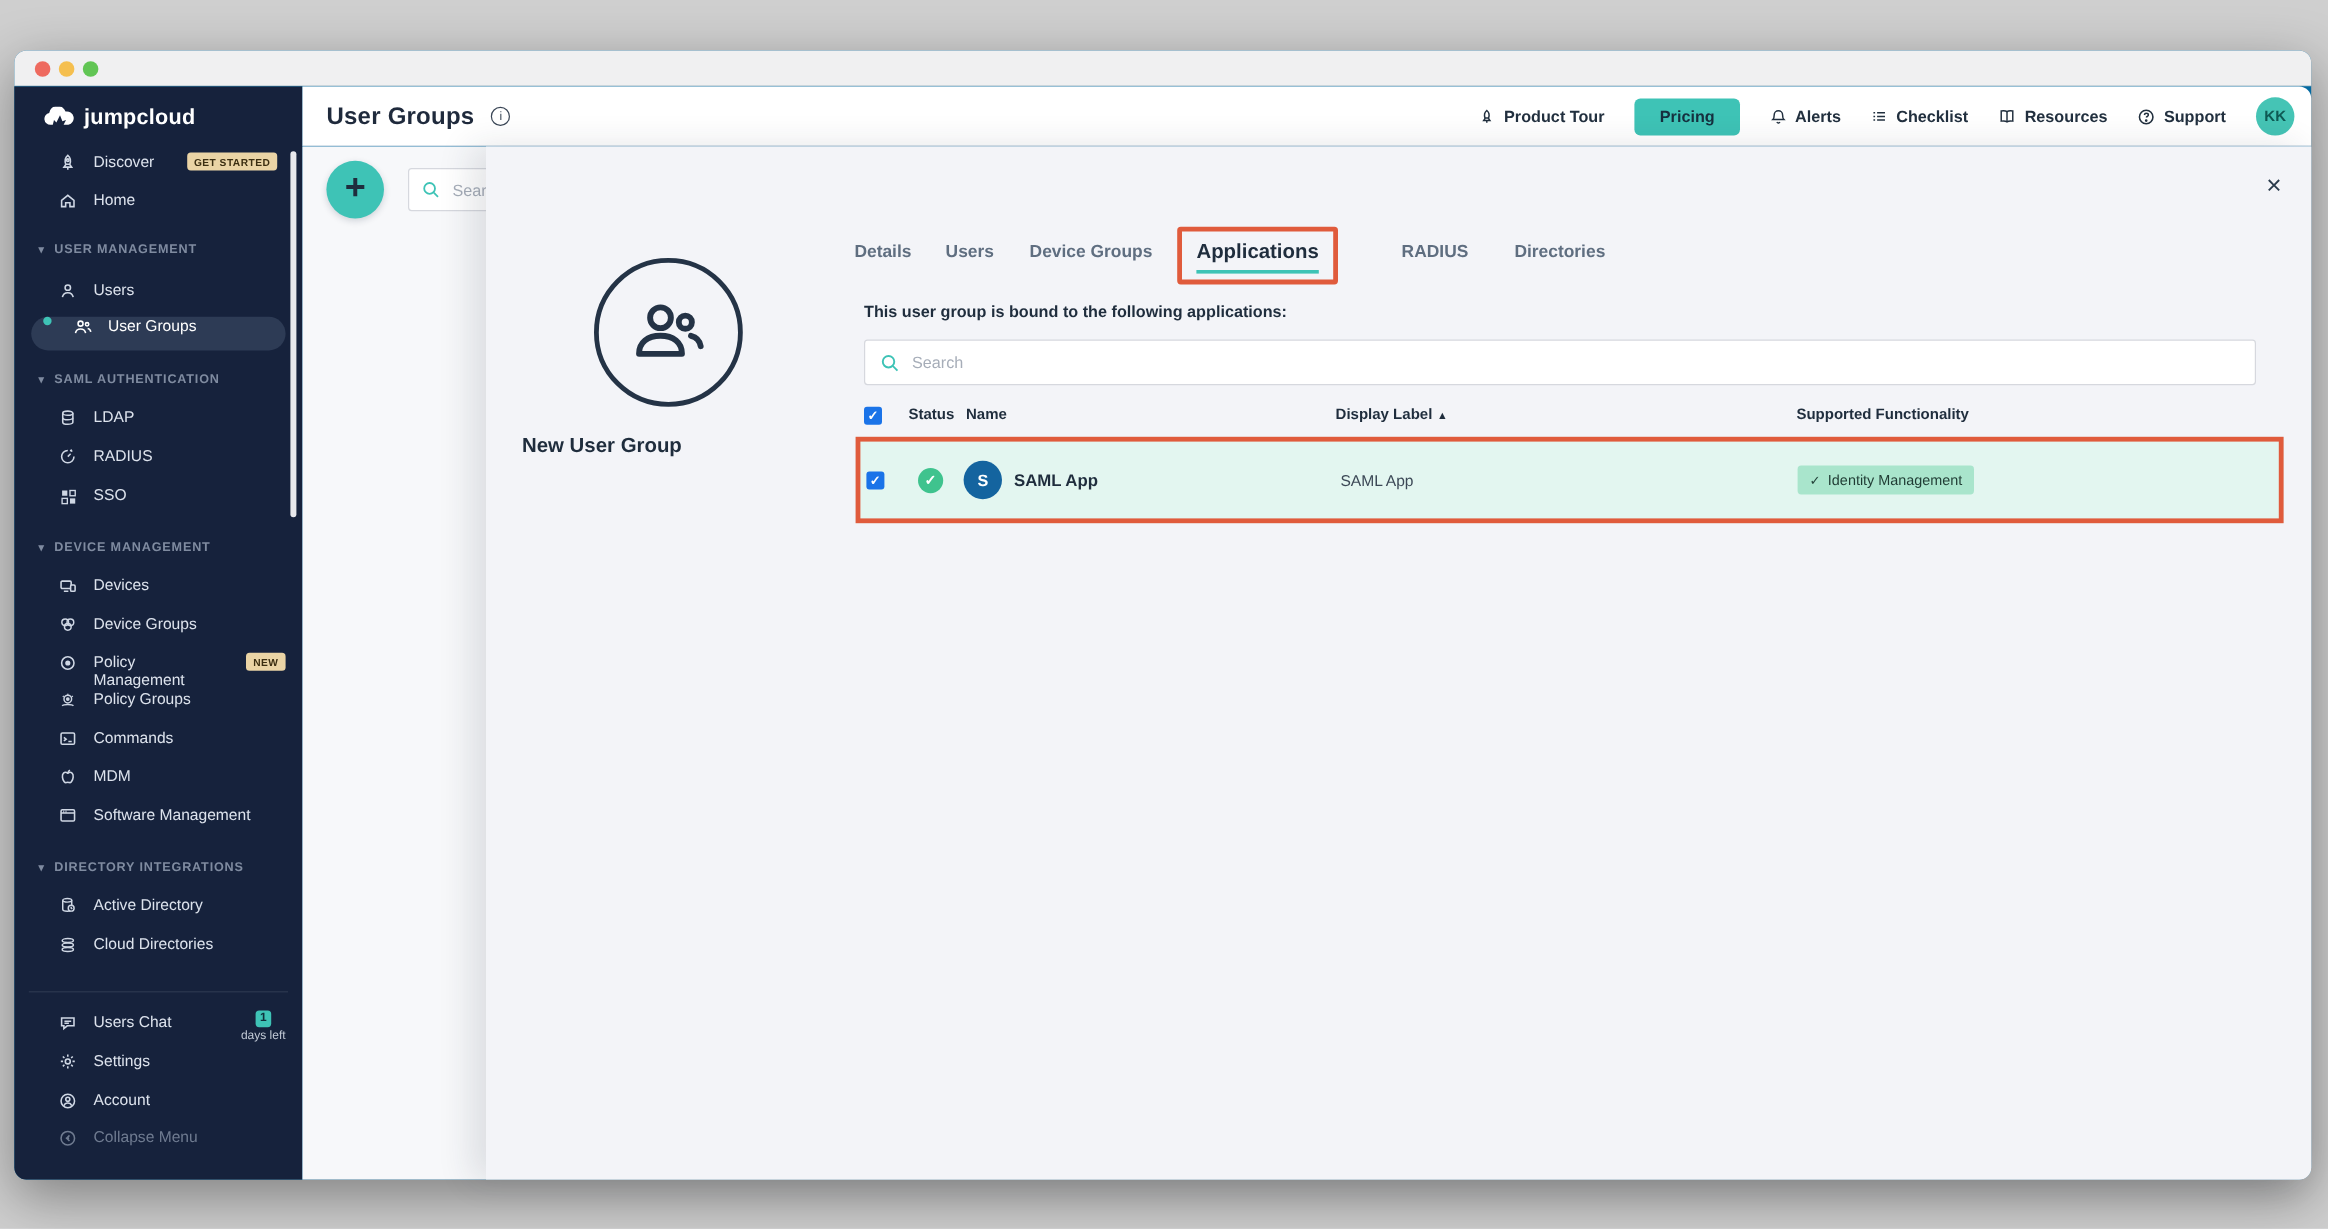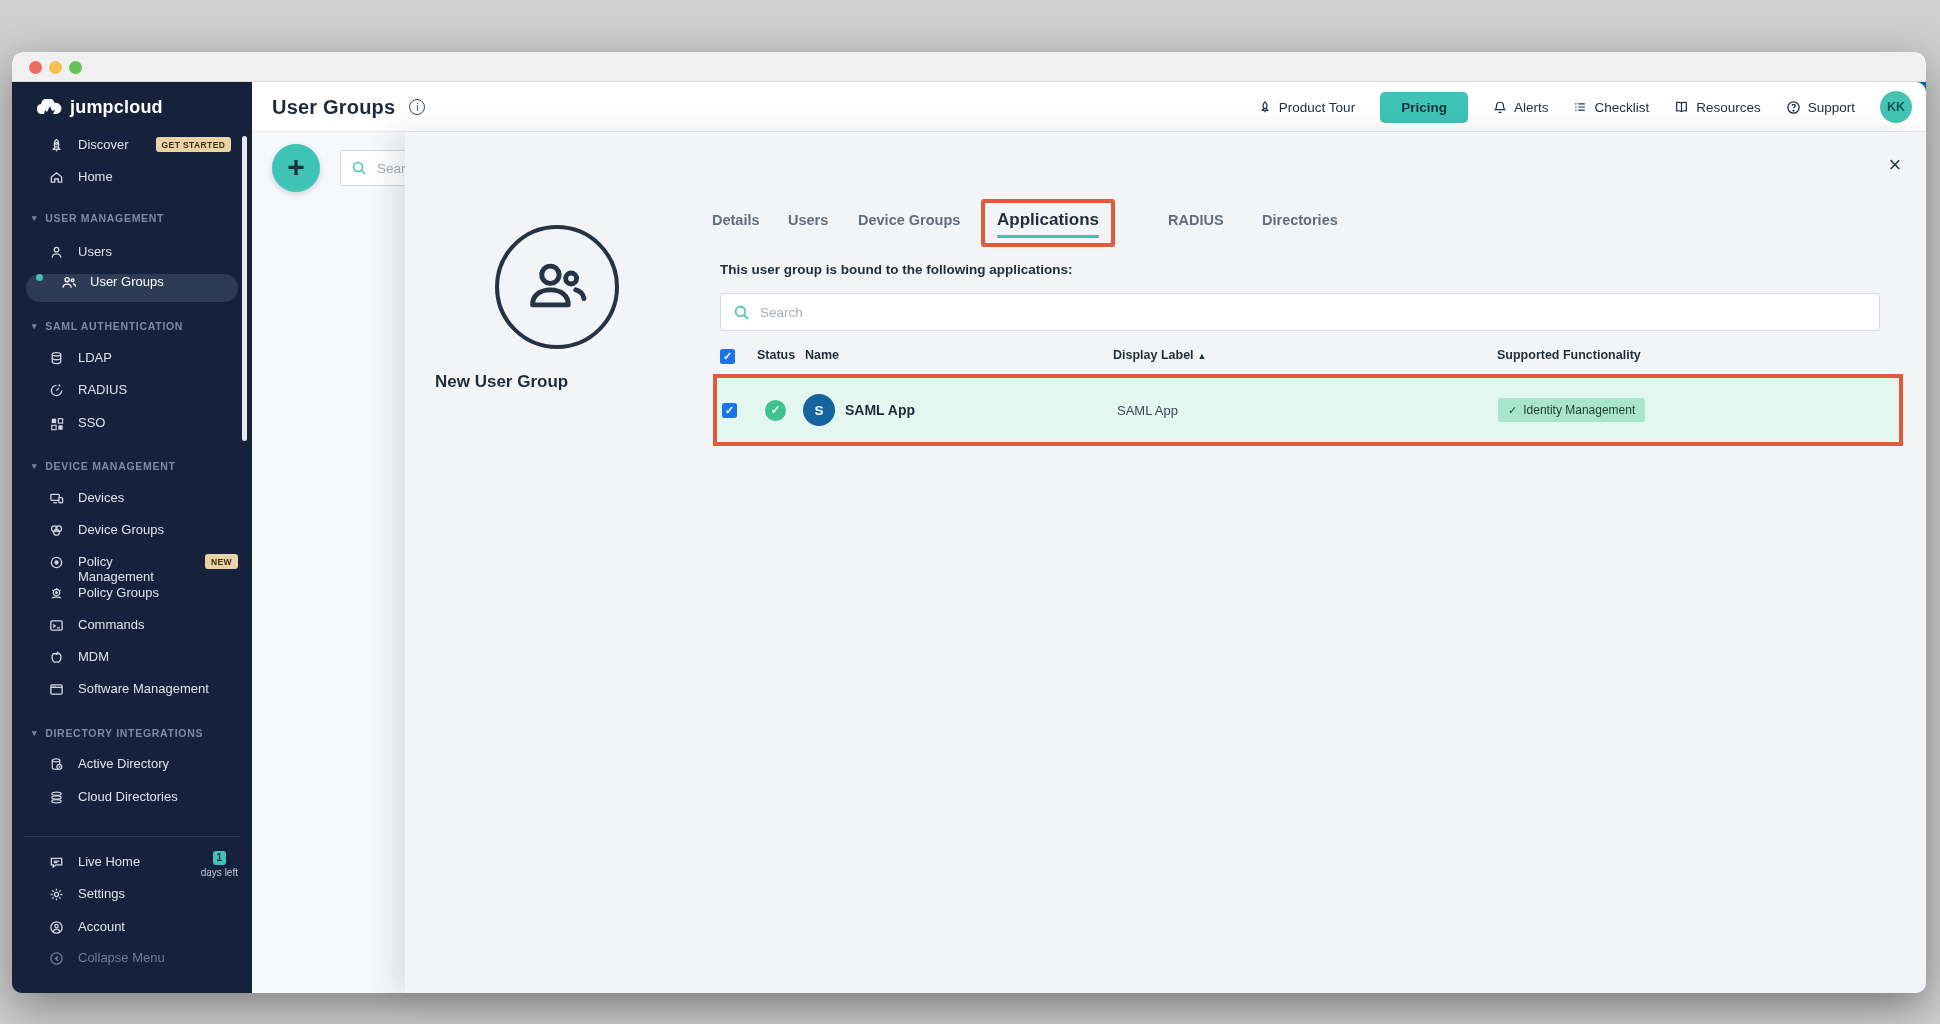--- a/index.html
+++ b/index.html
@@ -1,19 +1,19 @@
 <!DOCTYPE html>
 <html><head>
 <meta charset="utf-8">
 <style>
   * { margin:0; padding:0; box-sizing:border-box; }
   html,body { width:1940px; height:1024px; }
   body { background:#cfcfcf; font-family:"Liberation Sans", sans-serif; position:relative; overflow:hidden; }
 
-  .window { position:absolute; left:12px; top:52px; width:1914px; height:941px; border-radius:10px;
+  .window { position:absolute; left:12px; top:42px; width:1914px; height:941px; border-radius:10px;
             background:#0369a1; box-shadow:0 14px 46px rgba(0,0,0,.38); }
 
   
   .titlebar { position:absolute; left:0; top:0; right:0; height:30px; background:#f0f0f1;
               border-bottom:1px solid #d9d9db; border-radius:10px 10px 0 0; }
   .tl { position:absolute; top:9px; width:13px; height:13px; border-radius:50%; }
   .tl.red{ left:17px; background:#ee6a5f; } .tl.yellow{ left:37px; background:#f5bf4f; } .tl.green{ left:57px; background:#61c554; }
 
   
   .sidebar { position:absolute; left:0; top:30px; width:240px; height:911px; background:#16223c;
@@ -39,21 +39,21 @@
   .livechat-caption { color:#c2cad6; font-size:10px; margin-top:3px; }
 
   
   .appheader { position:absolute; left:240px; top:30px; width:1674px; height:50px; background:#ffffff;
                border-bottom:1px solid #e8e9ed; border-radius:0 10px 0 0; }
   .page-title-wrap { position:absolute; left:20px; top:0; height:50px; display:flex; align-items:center; gap:14px; }
   .page-title { font-size:20px; font-weight:bold; color:#1f2a3c; letter-spacing:.2px; }
   .info-circle { width:16px; height:16px; border:1.5px solid #3a4656; border-radius:50%; color:#3a4656;
                  font-size:10px; display:flex; align-items:center; justify-content:center; font-style:normal; }
   .h-actions { position:absolute; right:14px; top:0; height:50px; display:flex; align-items:center; gap:25px; }
-  .hitem { display:flex; align-items:center; gap:7px; font-size:13.5px; font-weight:400; color:#22303f; }
+  .hitem { display:flex; align-items:center; gap:7px; font-size:13.5px; font-weight:700; color:#22303f; }
   .hitem .ic { display:flex; color:#22303f; }
   .btn-teal { background:#3ec3b6; color:#16303f; border:none; border-radius:5px; font-weight:bold;
               font-size:13.5px; padding:8px 21px; font-family:inherit; }
   .avatar { width:32px; height:32px; border-radius:50%; background:#45c4b5; color:#0e5953; font-size:12.5px;
             font-weight:bold; display:flex; align-items:center; justify-content:center; }
 
   
   .content { position:absolute; left:240px; top:80px; width:1674px; height:861px; background:#f7f8fa; border-radius:0 0 10px 0; }
   .fab { position:absolute; left:20px; top:12px; width:48px; height:48px; border-radius:50%; background:#3ec3b6;
          display:flex; align-items:center; justify-content:center; box-shadow:0 2px 6px rgba(20,40,60,.18); }
@@ -314,21 +314,21 @@
 
     <div class="sdivider"></div>
 
     <div class="srow" style="top:772px">
       <span class="ic">
           <svg width="15" height="15" viewBox="0 0 16 16" fill="none" stroke="#cfd7e4" stroke-width="1.4">
             <path d="M2.5 3.5h11v7h-6l-3 2.5v-2.5h-2z"></path>
             <path d="M5 6.5h6M5 8.2h4"></path>
           </svg>
         </span>
-      <span>Live Home</span>
+      <span>Users Chat</span>
       <span class="livechat-meta">
         <span class="livechat-count">1</span>
         <div class="livechat-caption">days left</div>
       </span>
     </div>
     <div class="srow" style="top:804px">
       <span class="ic">
           <svg width="15" height="15" viewBox="0 0 16 16" fill="none" stroke="#cfd7e4" stroke-width="1.4">
             <circle cx="8" cy="8" r="2.2"></circle>
             <path d="M8 1.8v2M8 12.2v2M1.8 8h2M12.2 8h2M3.6 3.6l1.4 1.4M11 11l1.4 1.4M12.4 3.6 11 5M5 11l-1.4 1.4"></path>

